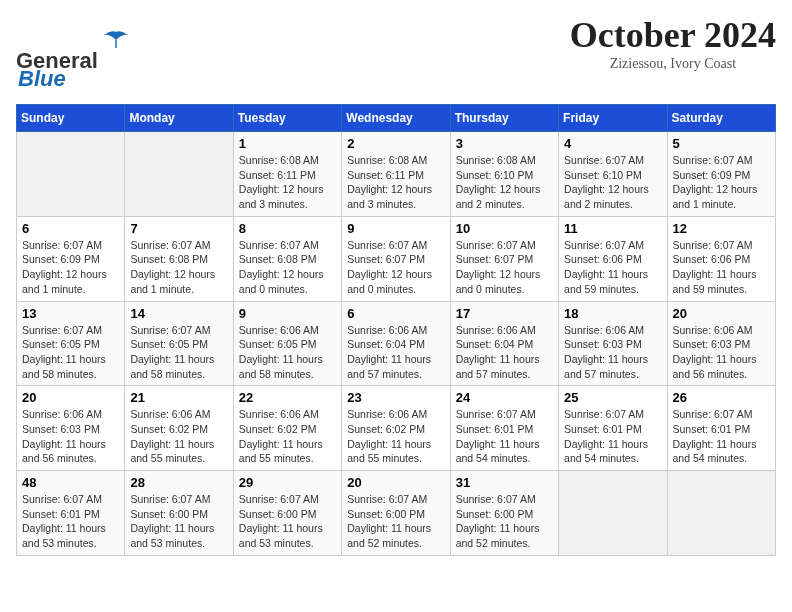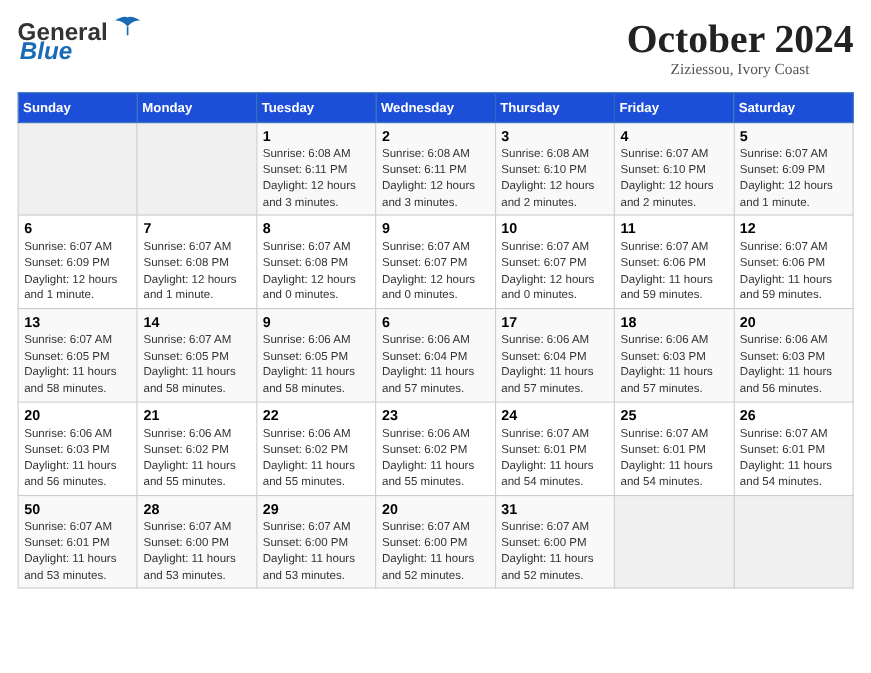--- a/index.html
+++ b/index.html
@@ -74,21 +74,21 @@
     .empty-cell {
       background: #f0f0f0 !important;
     }
   </style>
 </head>
 <body>
 
 <div class="header">
   <div class="logo">
     <div style="display:flex; align-items:center; gap:2px;">
-      <span style="font-size:22px; font-weight:bold; color:#333;">General</span>
+      <span style="font-size:22px; font-weight:bold; color:#333;margin-top:32px;">General</span>
       <svg width="28" height="22" viewBox="0 0 28 22" style="margin-left:2px; margin-top:-8px;">
         <path d="M14 2 C16 0, 22 2, 26 5 C22 4, 18 6, 14 10 C10 6, 6 4, 2 5 C6 2, 12 0, 14 2Z" fill="#1a6bb5"></path>
         <path d="M14 10 L14 18" stroke="#1a6bb5" stroke-width="1.5" fill="none"></path>
       </svg>
     </div>
     <span style="font-size:22px; font-weight:bold; color:#1a6bb5; margin-top:-8px; padding-left:2px;font-style:italic;">Blue</span>
   </div>
   <div class="title-block">
     <div class="month-title">October 2024</div>
     <div class="location">Ziziessou, Ivory Coast</div>
@@ -269,21 +269,21 @@
         </td>
         <td>
           <span class="day-num">26</span>
           <div class="day-info" style="white-space: pre-line;">Sunrise: 6:07 AM
 Sunset: 6:01 PM
 Daylight: 11 hours and 54 minutes.</div>
         </td>
       </tr>
       <tr>
         <td>
-          <span class="day-num">50</span>
+          <span class="day-num">48</span>
           <div class="day-info" style="white-space: pre-line;">Sunrise: 6:07 AM
 Sunset: 6:01 PM
 Daylight: 11 hours and 53 minutes.</div>
         </td>
         <td>
           <span class="day-num">28</span>
           <div class="day-info" style="white-space: pre-line;">Sunrise: 6:07 AM
 Sunset: 6:00 PM
 Daylight: 11 hours and 53 minutes.</div>
         </td>

